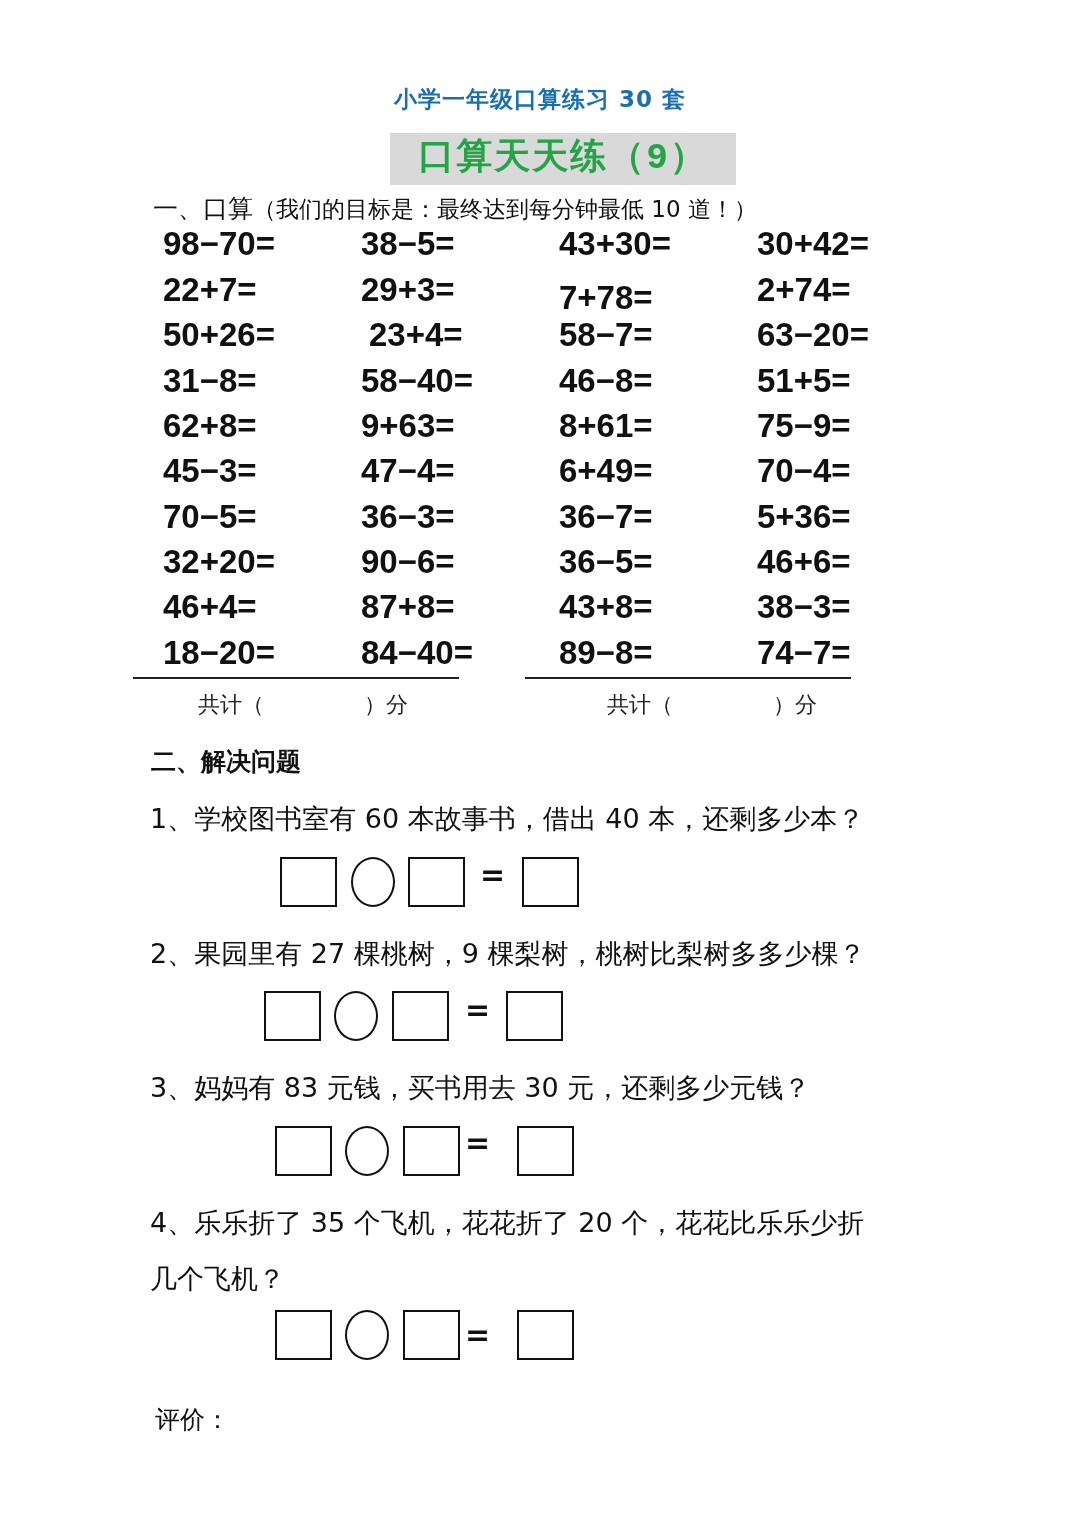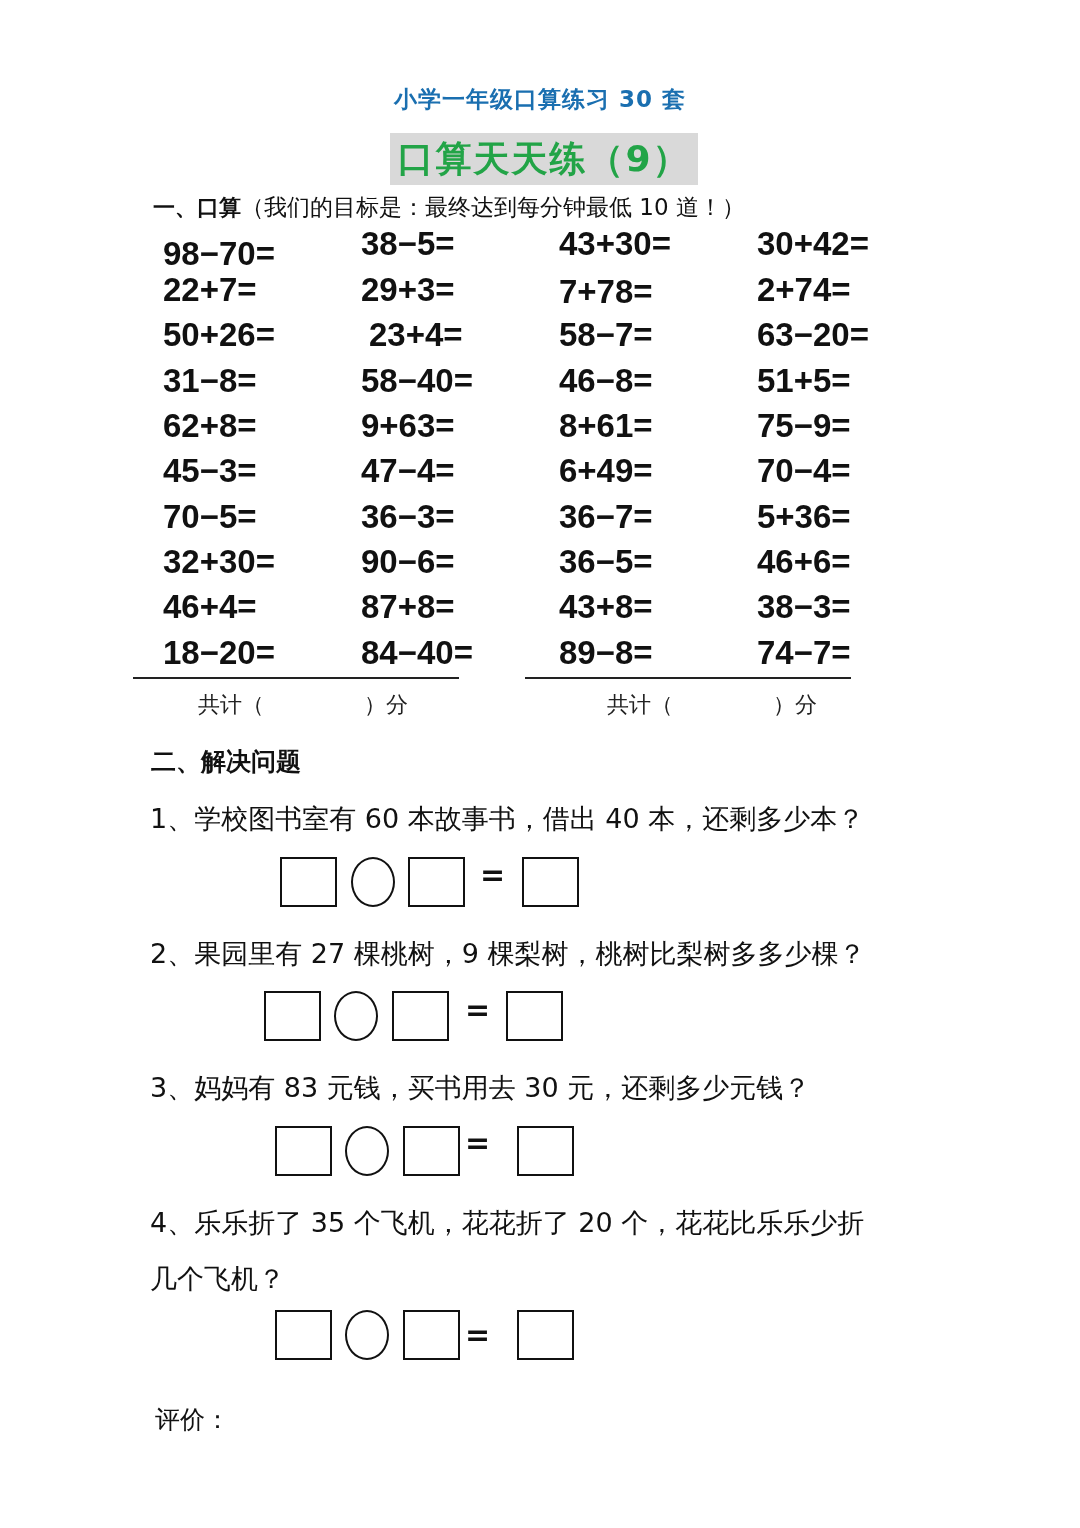--- a/index.html
+++ b/index.html
@@ -1,25 +1,25 @@
 <!DOCTYPE html>
 <html><head>
 <meta charset="utf-8">
 <style>
   html, body { margin: 0; padding: 0; background: #ffffff; }
   body { width: 1080px; height: 1528px; position: relative; overflow: hidden;
          font-family: "DejaVu Sans", "Liberation Sans", sans-serif; color: #111; }
   .abs { position: absolute; }
   .series-title { left: 0; width: 1080px; top: 84px; text-align: center;
     font-size: 23px; font-weight: bold; color: #1a6fb0; letter-spacing: 1px; }
-  .main-title-wrap { left: 390px; top: 133px; width: 308px; height: 52px; background: #d9d9d9; }
+  .main-title-wrap { left: 390px; top: 133px; width: 346px; height: 52px; background: #d9d9d9; font-family: Liberation Mono, monospace; }
   .main-title { width: 100%; text-align: center; line-height: 52px; font-size: 36px;
     font-weight: bold; color: #22a447; letter-spacing: 2px; }
   .sec1 { left: 153px; top: 192px; font-size: 23px; }
-  .sec1 .bold { font-weight: bold; font-size: 22px; }
+  .sec1 .bold { font-weight: normal; font-size: 25px; }
   .grid { left: 163px; top: 224px; }
   .eq { position: absolute; font-size: 33px; font-weight: bold; line-height: 40px;
     white-space: nowrap; font-family: "Liberation Sans", "DejaVu Sans", sans-serif; }
   .rule { height: 2px; background: #222; top: 677px; }
   .total { top: 690px; font-size: 22px; color: #222; }
   .sec2 { left: 151px; top: 745px; font-size: 25px; font-weight: bold; }
   .q { left: 150px; font-size: 27px; line-height: 55px; color: #111; width: 800px; }
   .box { position: absolute; border: 2px solid #111; box-sizing: border-box; background: #fff; }
   .oval { position: absolute; border: 2px solid #111; border-radius: 50%; box-sizing: border-box; }
   .eqsign { position: absolute; font-size: 30px; font-weight: bold; line-height: 30px; }
@@ -32,44 +32,44 @@
 <div class="abs main-title-wrap">
   <div class="main-title">口算天天练（9）</div>
 </div>
 
 <div class="abs sec1">
   <span class="bold">一、口算</span><span>（我们的目标是：最终达到每分钟最低 10 道！）</span>
 </div>
 
 <div class="abs grid">
 
-  <div class="eq" style="left:0;top:10px">98−70=</div>
+  <div class="eq" style="left:0;top:0">98−70=</div>
   <div class="eq" style="left:0;top:46px">22+7=</div>
   <div class="eq" style="left:0;top:91px">50+26=</div>
   <div class="eq" style="left:0;top:137px">31−8=</div>
   <div class="eq" style="left:0;top:182px">62+8=</div>
   <div class="eq" style="left:0;top:227px">45−3=</div>
   <div class="eq" style="left:0;top:273px">70−5=</div>
-  <div class="eq" style="left:0;top:318px">32+30=</div>
+  <div class="eq" style="left:0;top:318px">32+20=</div>
   <div class="eq" style="left:0;top:363px">46+4=</div>
   <div class="eq" style="left:0;top:409px">18−20=</div>
 
   <div class="eq" style="left:198px;top:0">38−5=</div>
   <div class="eq" style="left:198px;top:46px">29+3=</div>
   <div class="eq" style="left:206px;top:91px">23+4=</div>
   <div class="eq" style="left:198px;top:137px">58−40=</div>
   <div class="eq" style="left:198px;top:182px">9+63=</div>
   <div class="eq" style="left:198px;top:227px">47−4=</div>
   <div class="eq" style="left:198px;top:273px">36−3=</div>
   <div class="eq" style="left:198px;top:318px">90−6=</div>
   <div class="eq" style="left:198px;top:363px">87+8=</div>
   <div class="eq" style="left:198px;top:409px">84−40=</div>
 
   <div class="eq" style="left:396px;top:0">43+30=</div>
-  <div class="eq" style="left:396px;top:48px">7+78=</div>
+  <div class="eq" style="left:396px;top:54px">7+78=</div>
   <div class="eq" style="left:396px;top:91px">58−7=</div>
   <div class="eq" style="left:396px;top:137px">46−8=</div>
   <div class="eq" style="left:396px;top:182px">8+61=</div>
   <div class="eq" style="left:396px;top:227px">6+49=</div>
   <div class="eq" style="left:396px;top:273px">36−7=</div>
   <div class="eq" style="left:396px;top:318px">36−5=</div>
   <div class="eq" style="left:396px;top:363px">43+8=</div>
   <div class="eq" style="left:396px;top:409px">89−8=</div>
 
   <div class="eq" style="left:594px;top:0">30+42=</div>

